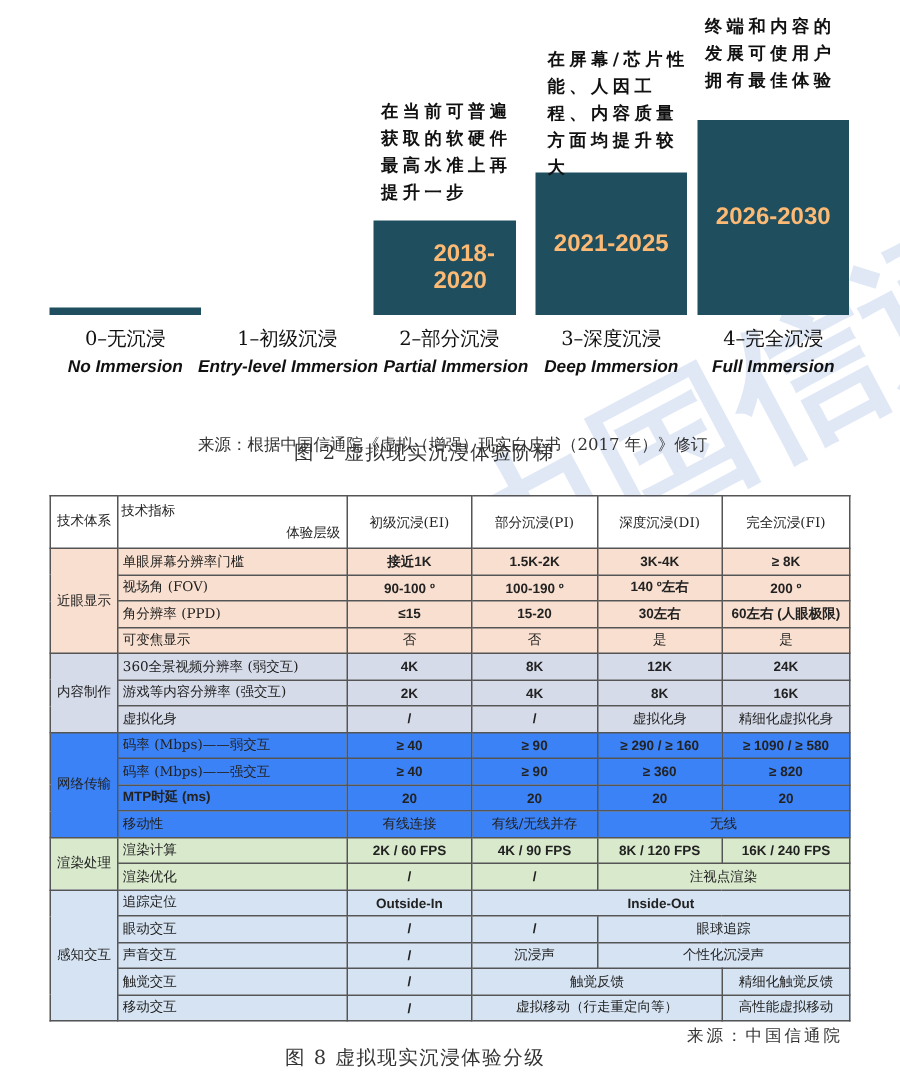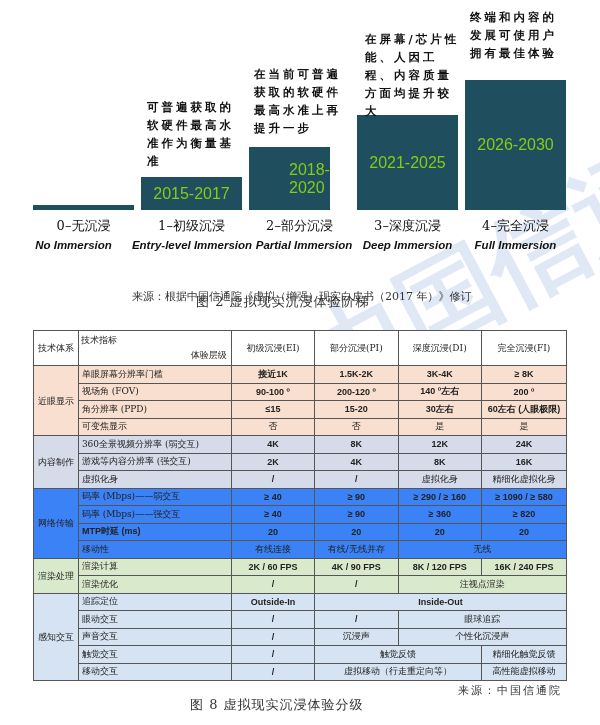--- a/index.html
+++ b/index.html
@@ -1,18 +1,18 @@
 <!DOCTYPE html>
 <html><head>
 <meta charset="utf-8">
 <style>
   * { box-sizing: border-box; margin: 0; padding: 0; }
   body { width: 600px; height: 725px; background: #ffffff; font-family: "DejaVu Serif", serif; color: #222; position: relative; overflow: hidden; }
   .ladder { position: absolute; left: 0; top: 0; width: 600px; height: 260px; }
-  .step { position: absolute; background: #1f4e5f; color: #84cc16; font-family: "Liberation Sans", sans-serif; font-weight: normal; font-size: 16px; display: flex; align-items: center; justify-content: center; }
+  .step { position: absolute; background: #1f4e5f; color: #fdba74; font-family: "Liberation Sans", sans-serif; font-weight: bold; font-size: 16px; display: flex; align-items: center; justify-content: center; }
   .desc { position: absolute; font-family: "DejaVu Serif", serif; font-weight: bold; font-size: 11.5px; line-height: 18px; letter-spacing: 3px; color: #111; }
   .lbl-cn { position: absolute; font-family: "DejaVu Serif", serif; font-size: 13px; color: #111; text-align: center; }
   .lbl-en { position: absolute; font-family: "Liberation Sans", sans-serif; font-style: italic; font-weight: bold; font-size: 11.5px; color: #111; text-align: center; white-space: nowrap; }
   .source1b { position: absolute; left: 132px; top: 265px; font-size: 11px; color: #333; white-space: nowrap; margin-top: 24px; }
   .fig-title { position: absolute; font-size: 13px; color: #333; white-space: nowrap; letter-spacing: 1px; }
   table.grid { position: absolute; left: 33px; top: 330px; width: 534px; border-collapse: collapse; font-size: 9px; }
   table.grid td { border: 1px solid #555; height: 17.5px; padding: 0 3px; text-align: center; white-space: nowrap; font-family: "DejaVu Serif", serif; }
   table.grid td.metric { text-align: left; }
   table.grid td.num { font-family: "Liberation Sans", sans-serif; font-weight: bold; }
   table.grid td.cat { text-align: center; line-height: 12px; }
@@ -29,47 +29,43 @@
   .source2 { position: absolute; right: 38px; top: 683px; font-size: 11px; color: #333; letter-spacing: 2px; }
 </style>
 </head>
 <body>
 
 <div class="watermark">T 中国信通</div>
 
 <div class="ladder">
   <div class="step" style="left:33px; top:205px; width:101px; height:5px;"></div>
 
-  <div class="step" style="left:141px; top:177px; width:101px; height:33px;">
-      <span>2015-2017</span>
-    </div>
-  <div class="desc" style="left:147px; top:98px; width:98px;">可普遍获取的软硬件最高水准作为衡量基准</div>
-
-  <div class="step" style="left:249px; top:147px; width:81px; height:63px;padding-left:40px;">
+
+  <div class="step" style="left:249px; top:147px; width:95px; height:63px;padding-left:40px;">
       <span>2018-2020</span>
     </div>
   <div class="desc" style="left:254px; top:65px; width:96px;">在当前可普遍获取的软硬件最高水准上再提升一步</div>
 
   <div class="step" style="left:357px; top:115px; width:101px; height:95px;">
       <span>2021-2025</span>
     </div>
   <div class="desc" style="left:365px; top:30px; width:98px;">在屏幕/芯片性能、人因工程、内容质量方面均提升较大</div>
 
   <div class="step" style="left:465px; top:80px; width:101px; height:130px;">
       <span>2026-2030</span>
     </div>
   <div class="desc" style="left:470px; top:8px; width:98px;">终端和内容的发展可使用户拥有最佳体验</div>
 
   <div class="lbl-cn" style="left:33px; top:217px; width:101px;">0–无沉浸</div>
   <div class="lbl-cn" style="left:141px; top:217px; width:101px;">1–初级沉浸</div>
   <div class="lbl-cn" style="left:249px; top:217px; width:101px;">2–部分沉浸</div>
   <div class="lbl-cn" style="left:357px; top:217px; width:101px;">3–深度沉浸</div>
   <div class="lbl-cn" style="left:465px; top:217px; width:101px;">4–完全沉浸</div>
 
-  <div class="lbl-en" style="left:23px; top:239px; width:101px;">No Immersion</div>
+  <div class="lbl-en" style="left:33px; top:239px; width:101px;">No Immersion</div>
   <div class="lbl-en" style="left:128px; top:239px; width:128px;">Entry-level Immersion</div>
   <div class="lbl-en" style="left:249px; top:239px; width:110px;">Partial Immersion</div>
   <div class="lbl-en" style="left:357px; top:239px; width:101px;">Deep Immersion</div>
   <div class="lbl-en" style="left:465px; top:239px; width:101px;">Full Immersion</div>
 </div>
 
 <div class="source1b">来源：根据中国信通院《虚拟（增强）现实白皮书（2017 年）》修订</div>
 <div class="fig-title" style="left:196px; top:293px;">图 2    虚拟现实沉浸体验阶梯</div>
 
 <table class="grid">
@@ -100,21 +96,21 @@
     <td class="cat" rowspan="4" style="white-space:normal;">近眼显示</td>
     <td class="metric">单眼屏幕分辨率门槛</td>
     <td class="num">接近1K</td>
     <td class="num">1.5K-2K</td>
     <td class="num">3K-4K</td>
     <td class="num">≥ 8K</td>
   </tr>
   <tr class="g1">
     <td class="metric">视场角 (FOV)</td>
     <td class="num">90-100 º</td>
-    <td class="num">200-120 º</td>
+    <td class="num">100-190 º</td>
     <td class="num">140 º左右</td>
     <td class="num">200 º</td>
   </tr>
   <tr class="g1">
     <td class="metric">角分辨率 (PPD)</td>
     <td class="num">≤15</td>
     <td class="num">15-20</td>
     <td class="num">30左右</td>
     <td class="num">60左右 (人眼极限)</td>
   </tr>

